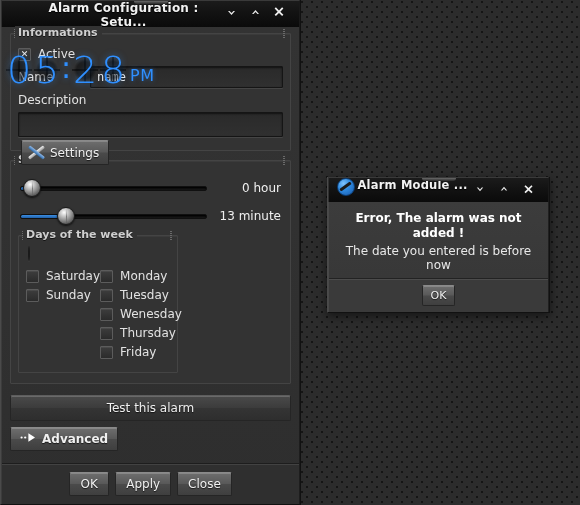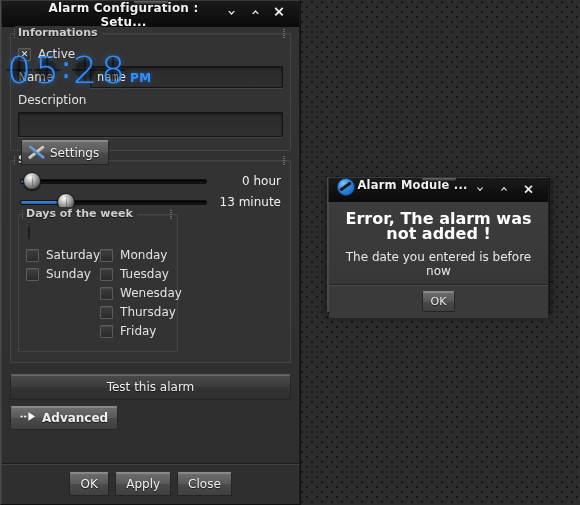--- a/index.html
+++ b/index.html
@@ -144,21 +144,21 @@
     user-select:none;
     display:inline-flex;align-items:center;justify-content:center;gap:5px;
     box-sizing:border-box;
   }
   .btn.dark{
     background:linear-gradient(#4a4a4a 0%,#3c3c3c 48%,#343434 52%,#2e2e2e 100%);
     border-top-color:#5d5d5d;
   }
 
   
-  .slider-row{display:flex;align-items:center;margin:3px 2px;}
+  .slider-row{display:flex;align-items:center;margin:10px 2px;}
   .slider{position:relative;flex:1;height:18px;}
   .slider .track{
     position:absolute;left:0;right:0;top:7px;height:5px;
     background:linear-gradient(#0a0a0a,#1a1a1a);
     border:1px solid #101010;border-radius:2px;
     box-shadow:inset 0 1px 2px #000;
     box-sizing:border-box;
   }
   .slider .fill{
     position:absolute;left:1px;top:8px;height:3px;
@@ -222,22 +222,22 @@
     content:"";position:absolute;left:1px;top:6px;width:13px;height:3px;
     background:#1a1a1a;transform:rotate(-35deg);border-radius:1px;
   }
   #error-body{
     position:absolute;left:0;top:25px;right:0;bottom:0;
     background:linear-gradient(#3c3c3c,#363636);
     border-left:1px solid #484848;border-right:1px solid #202020;
     display:flex;flex-direction:column;box-sizing:border-box;
   }
   #err-text-wrap{flex:1;padding:9px 6px 6px 6px;text-align:center;}
-  #err-headline{font-weight:bold;font-size:16px;color:#ffffff;line-height:15px;}
-  #err-detail{margin-top:9px;font-size:12px;color:#e8e8e8;}
+  #err-headline{font-weight:bold;font-size:12px;color:#ffffff;line-height:15px;}
+  #err-detail{margin-top:3px;font-size:12px;color:#e8e8e8;}
   #error-footer{
     border-top:1px solid #222;box-shadow:inset 0 1px 0 #4c4c4c;
     padding:6px 0;display:flex;justify-content:center;background:#3a3a3a;
   }
   #error-ok-btn{min-width:28px;padding:3px 8px;font-size:11px;}
 
   
   #clock-gadget{
     left:306px;top:331px;width:274px;height:174px;
     background:linear-gradient(135deg,#6f6f6f 0%,#545454 40%,#474747 100%);
@@ -273,21 +273,21 @@
     font-size:38px;font-weight:300;line-height:1;
     color:#2f8fff;
     text-shadow:0 0 6px rgba(47,143,255,.55);
   }
   .colon{
     width:10px;height:42px;flex:none;display:flex;align-items:center;justify-content:center;
     font-size:30px;color:#2f8fff;line-height:1;position:relative;top:-2px;
     text-shadow:0 0 6px rgba(47,143,255,.55);
   }
   #ampm{
-    font-size:12px;font-weight:bold;color:#2f8fff;margin-left:3px;
+    font-size:16px;font-weight:normal;color:#2f8fff;margin-left:3px;
     position:relative;top:-6px;letter-spacing:.5px;
     text-shadow:0 0 5px rgba(47,143,255,.5);
   }
   #settings-btn{
     position:absolute;left:20px;bottom:8px;padding:4px 9px 4px 6px;font-size:12px;
   }
   #tools-icon{width:17px;height:15px;position:relative;flex:none;}
   #tools-icon span{
     position:absolute;left:-1px;top:6px;width:19px;height:3px;border-radius:1px;
     transform-origin:center;

